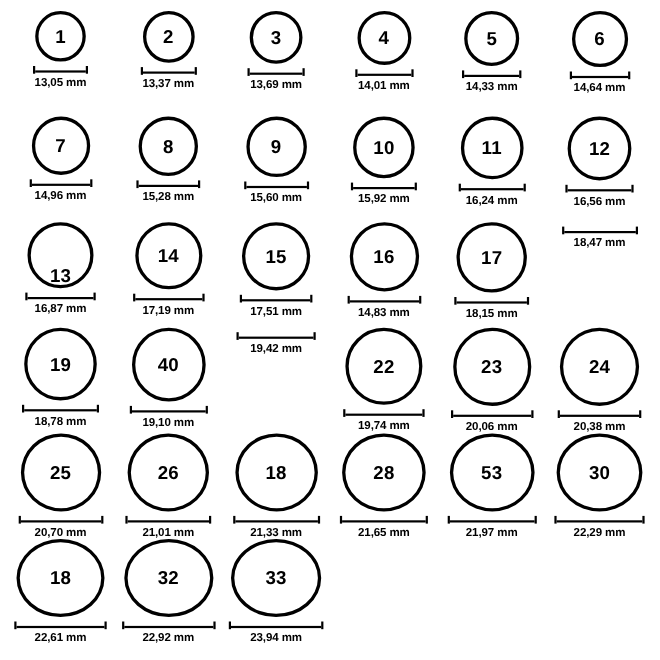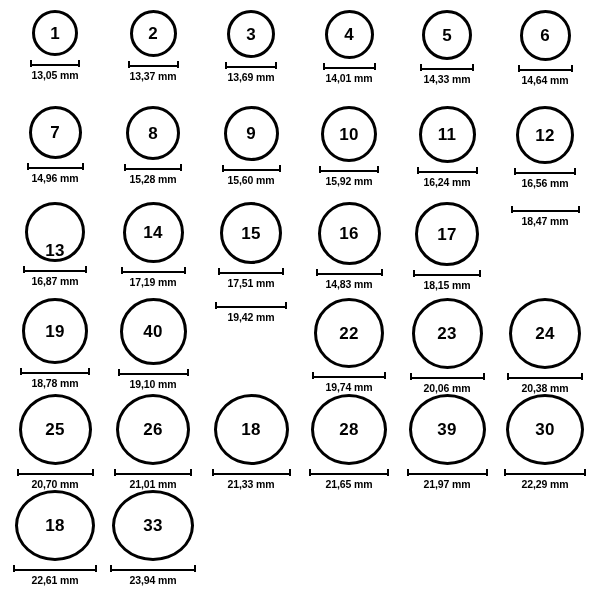--- a/index.html
+++ b/index.html
@@ -324,21 +324,21 @@
         <div class="ring" style="width: 76px; height: 76px;">
           <span class="ring-label">28</span>
         </div>
         <div class="measure">
           <div class="bar" style="width: 76px;"></div>
           <div class="mm">21,65 mm</div>
         </div>
       </div>
       <div class="cell">
         <div class="ring" style="width: 77px; height: 77px;">
-          <span class="ring-label">39</span>
+          <span class="ring-label">53</span>
         </div>
         <div class="measure">
           <div class="bar" style="width: 77px;"></div>
           <div class="mm">21,97 mm</div>
         </div>
       </div>
       <div class="cell">
         <div class="ring" style="width: 78px; height: 78px; align-items: center;">
           <span class="ring-label">30</span>
         </div>
@@ -347,20 +347,29 @@
           <div class="mm">22,29 mm</div>
         </div>
       </div>
       <div class="cell">
         <div class="ring" style="width: 80px; height: 80px;">
           <span class="ring-label">18</span>
         </div>
         <div class="measure">
           <div class="bar" style="width: 80px;"></div>
           <div class="mm">22,61 mm</div>
+        </div>
+      </div>
+      <div class="cell">
+        <div class="ring" style="width: 81px; height: 81px;">
+          <span class="ring-label">32</span>
+        </div>
+        <div class="measure">
+          <div class="bar" style="width: 81px;"></div>
+          <div class="mm">22,92 mm</div>
         </div>
       </div>
       <div class="cell">
         <div class="ring" style="width: 82px; height: 82px; justify-content: center;">
           <span class="ring-label">33</span>
         </div>
         <div class="measure">
           <div class="bar" style="width: 82px;"></div>
           <div class="mm">23,94 mm</div>
         </div>

